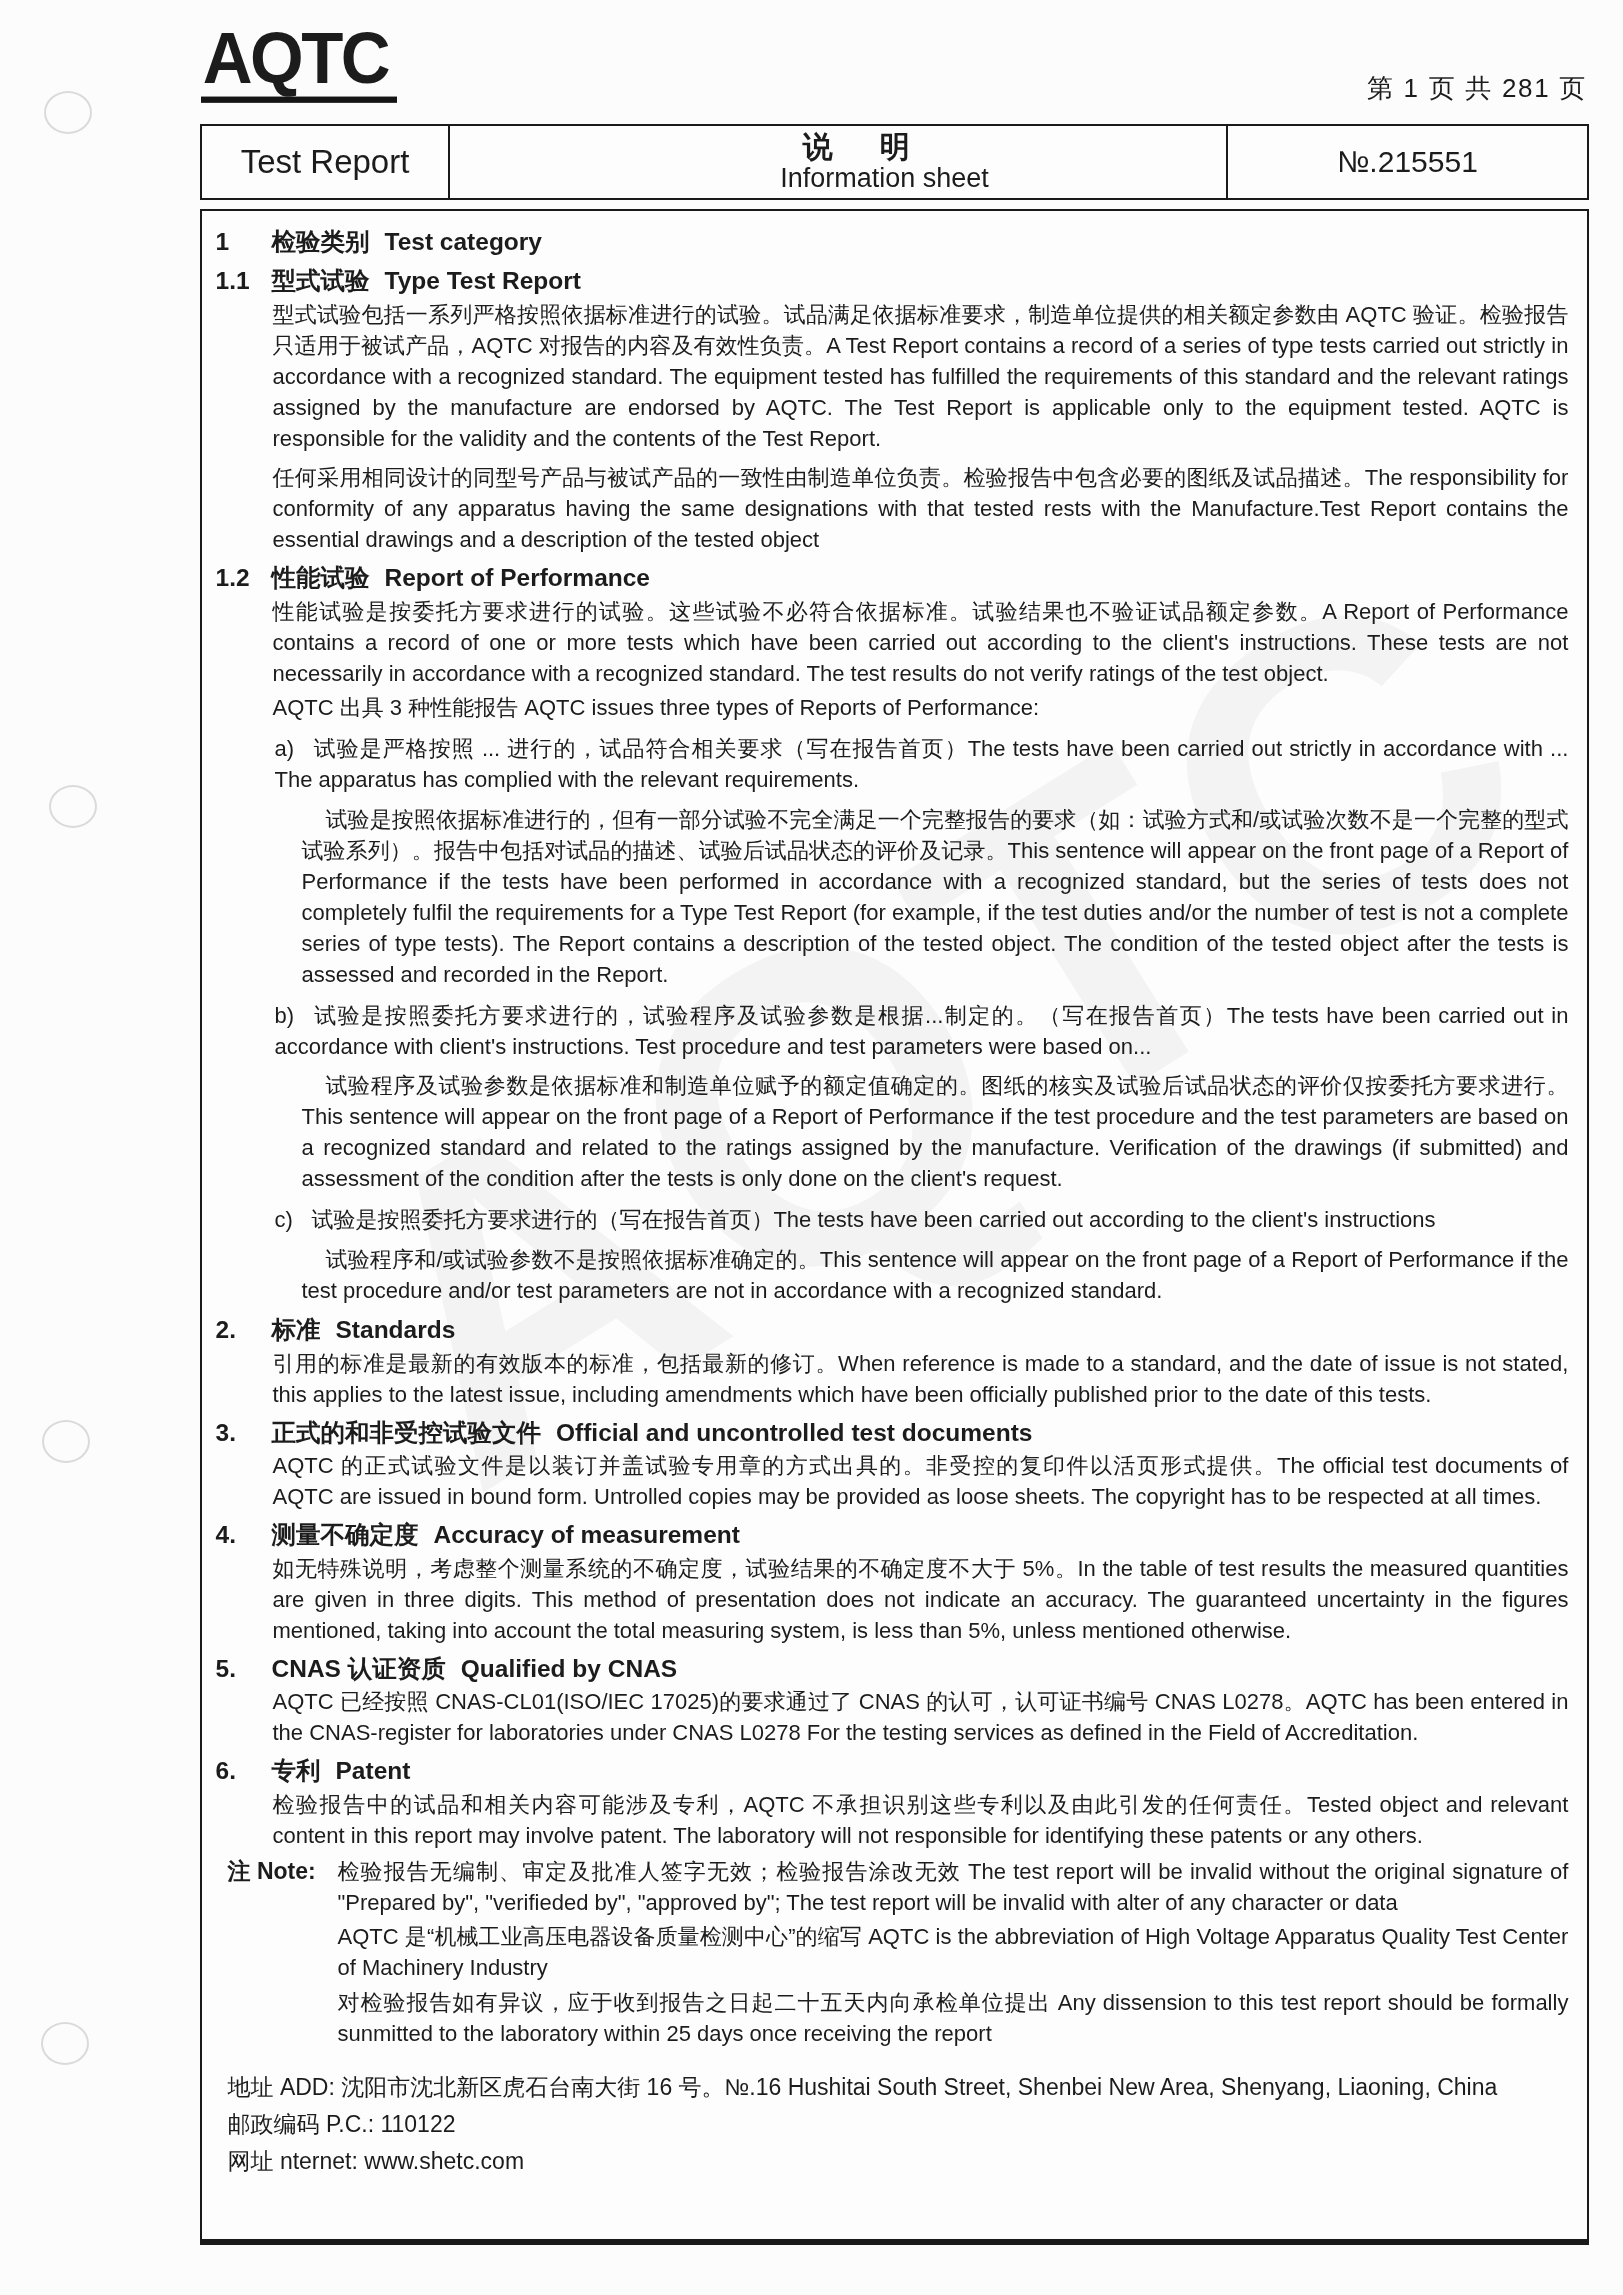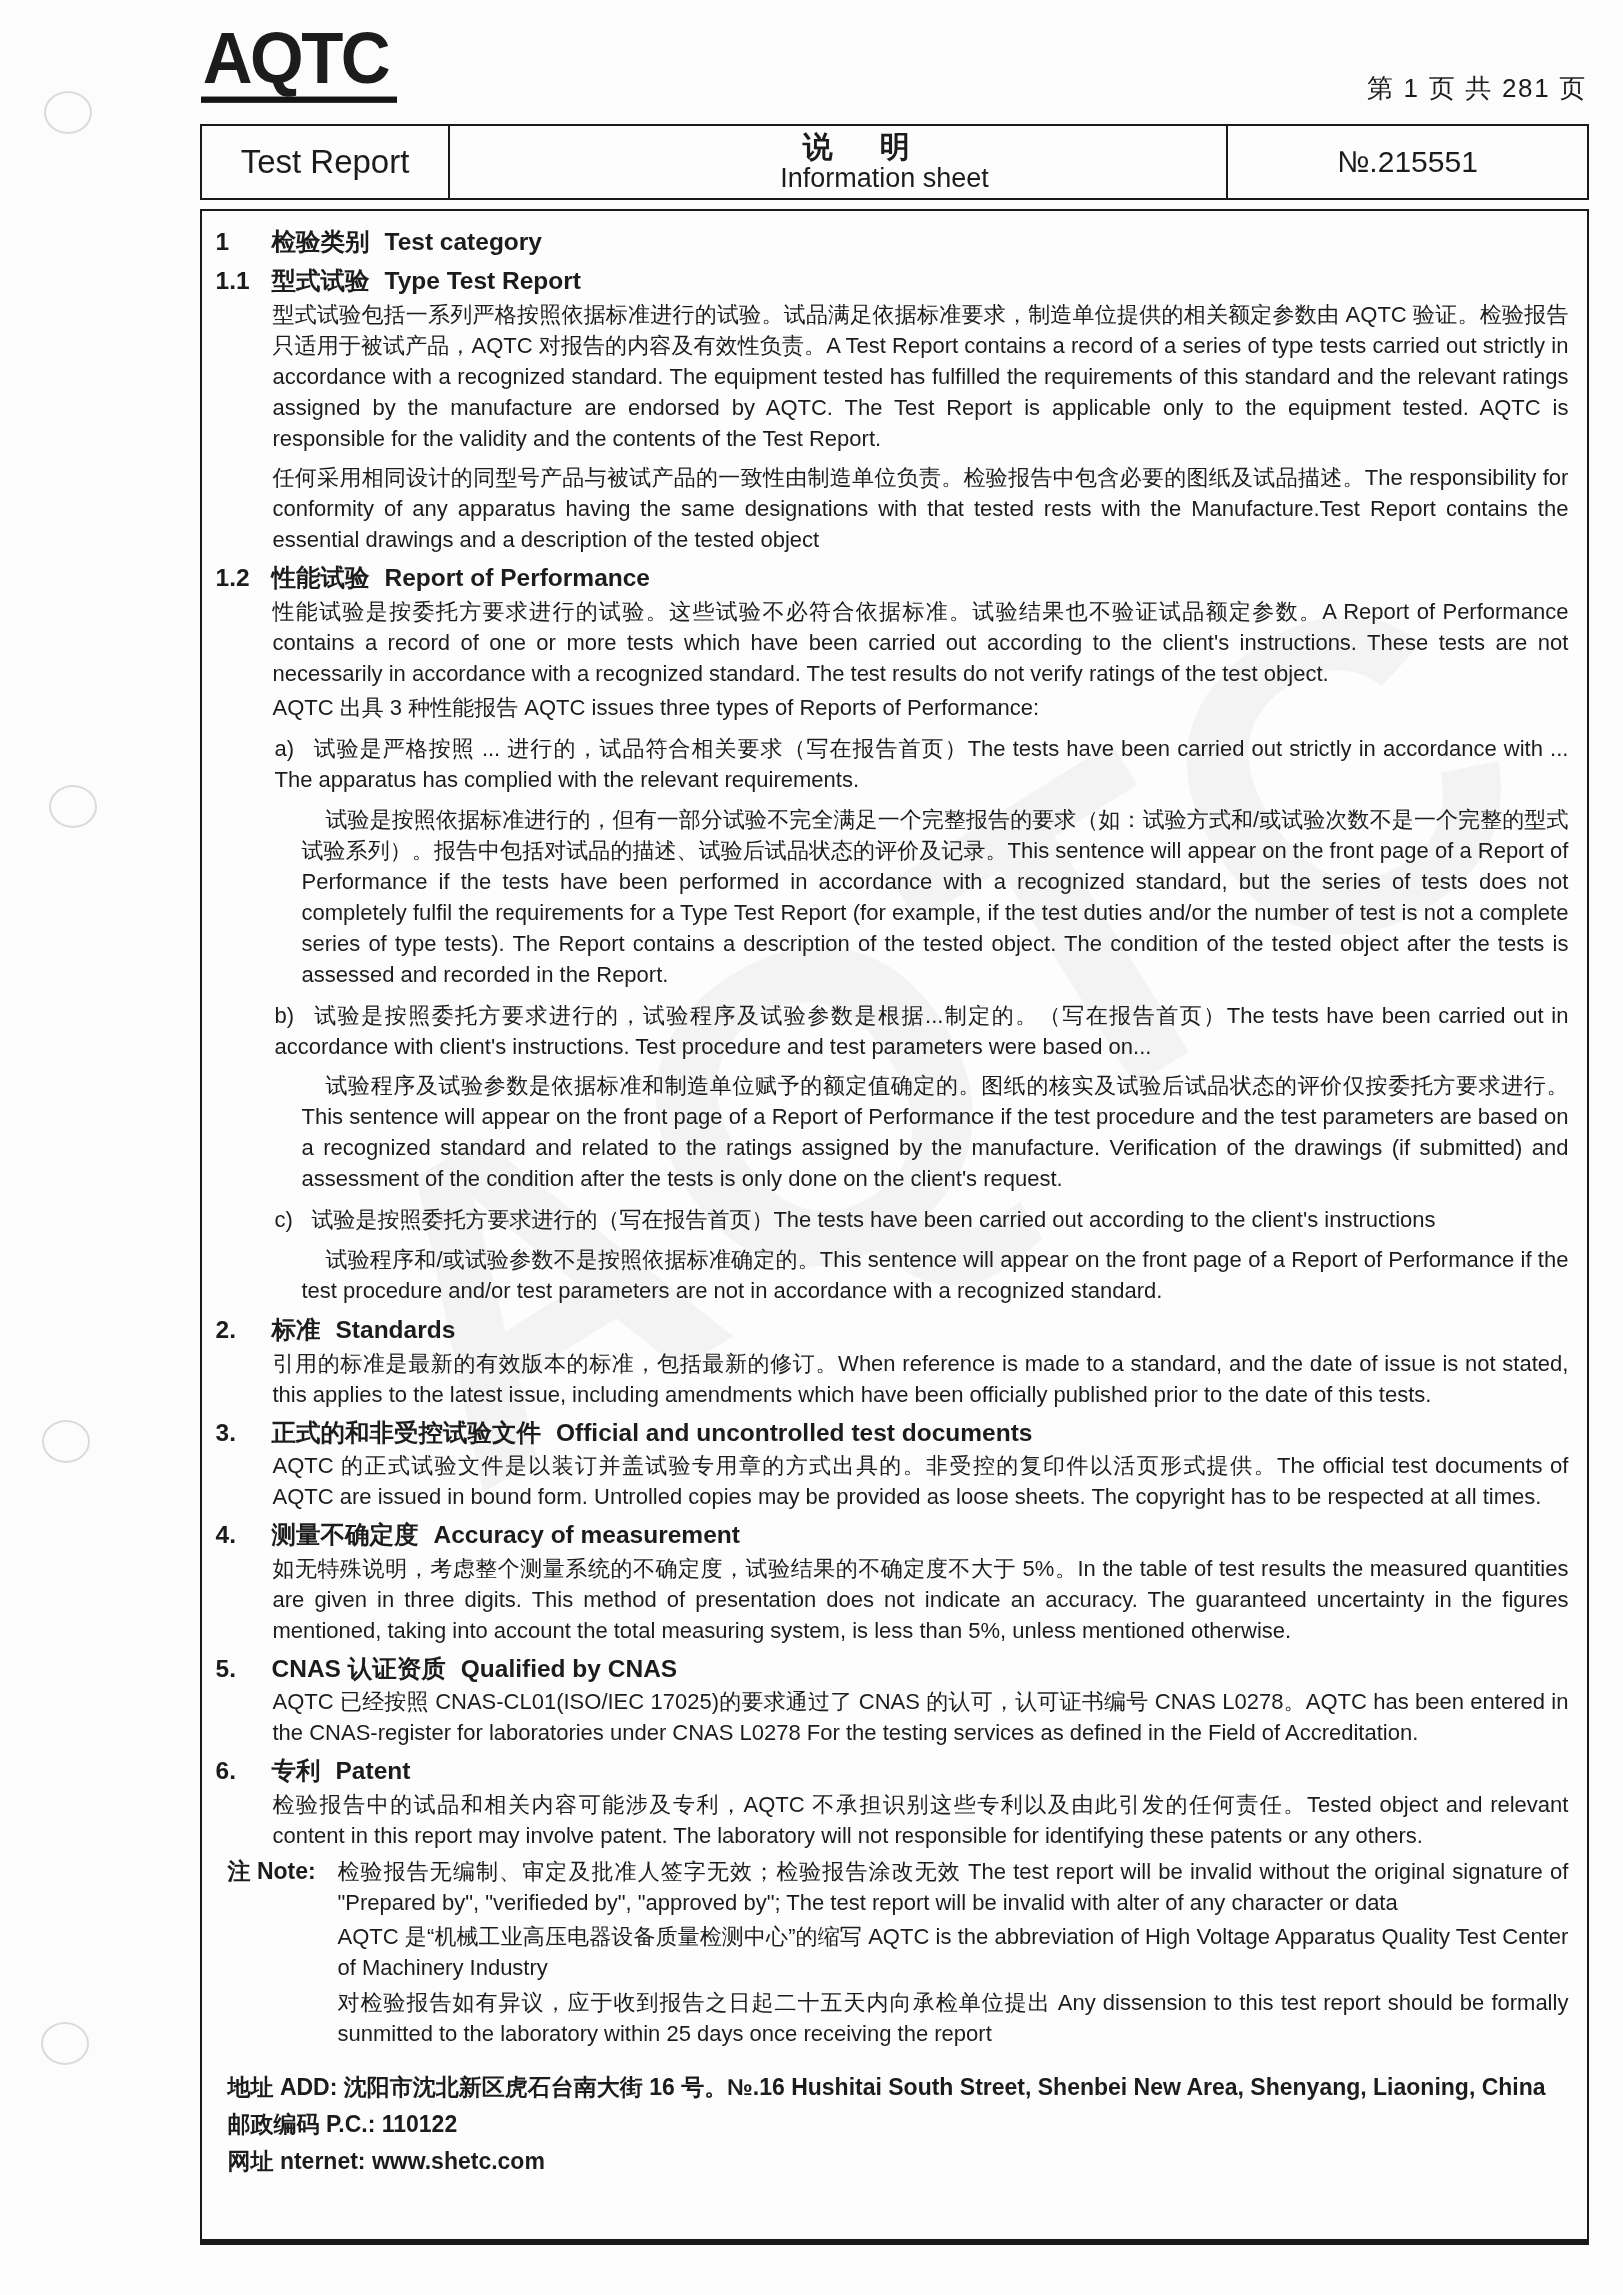--- a/index.html
+++ b/index.html
@@ -60,21 +60,21 @@
   .hsec .cn{margin-right:15px;}
   .para{margin:1.7px 0 3.4px 57px;text-align:justify;}
   .lead{margin:1.7px 0 1.7px 57px;}
   .item{margin:10px 0 1.7px 59px;text-align:justify;}
   .item .lbl{margin-right:18.6px;}
   .subp{margin:8.5px 0 8.5px 86px;text-indent:24px;text-align:justify;}
   .noteblk{display:flex;margin:5px 0 0 12px;}
   .noteblk .nlbl{width:110px;flex:0 0 auto;font-weight:700;font-size:23px;}
   .noteblk .nbody{flex:1;}
   .noteblk .nline{margin-bottom:3.4px;text-align:justify;}
-  .footer{margin:17px 0 0 12px;font-size:23px;line-height:37px;font-weight:bold;}
+  .footer{margin:17px 0 0 12px;font-size:23px;line-height:37px;}
   .fline{white-space:nowrap;}
 </style>
 </head>
 <body>
 
 <div class="page">
 
   <div class="hole h1a"></div>
   <div class="hole h2a"></div>
   <div class="hole h3a"></div>

